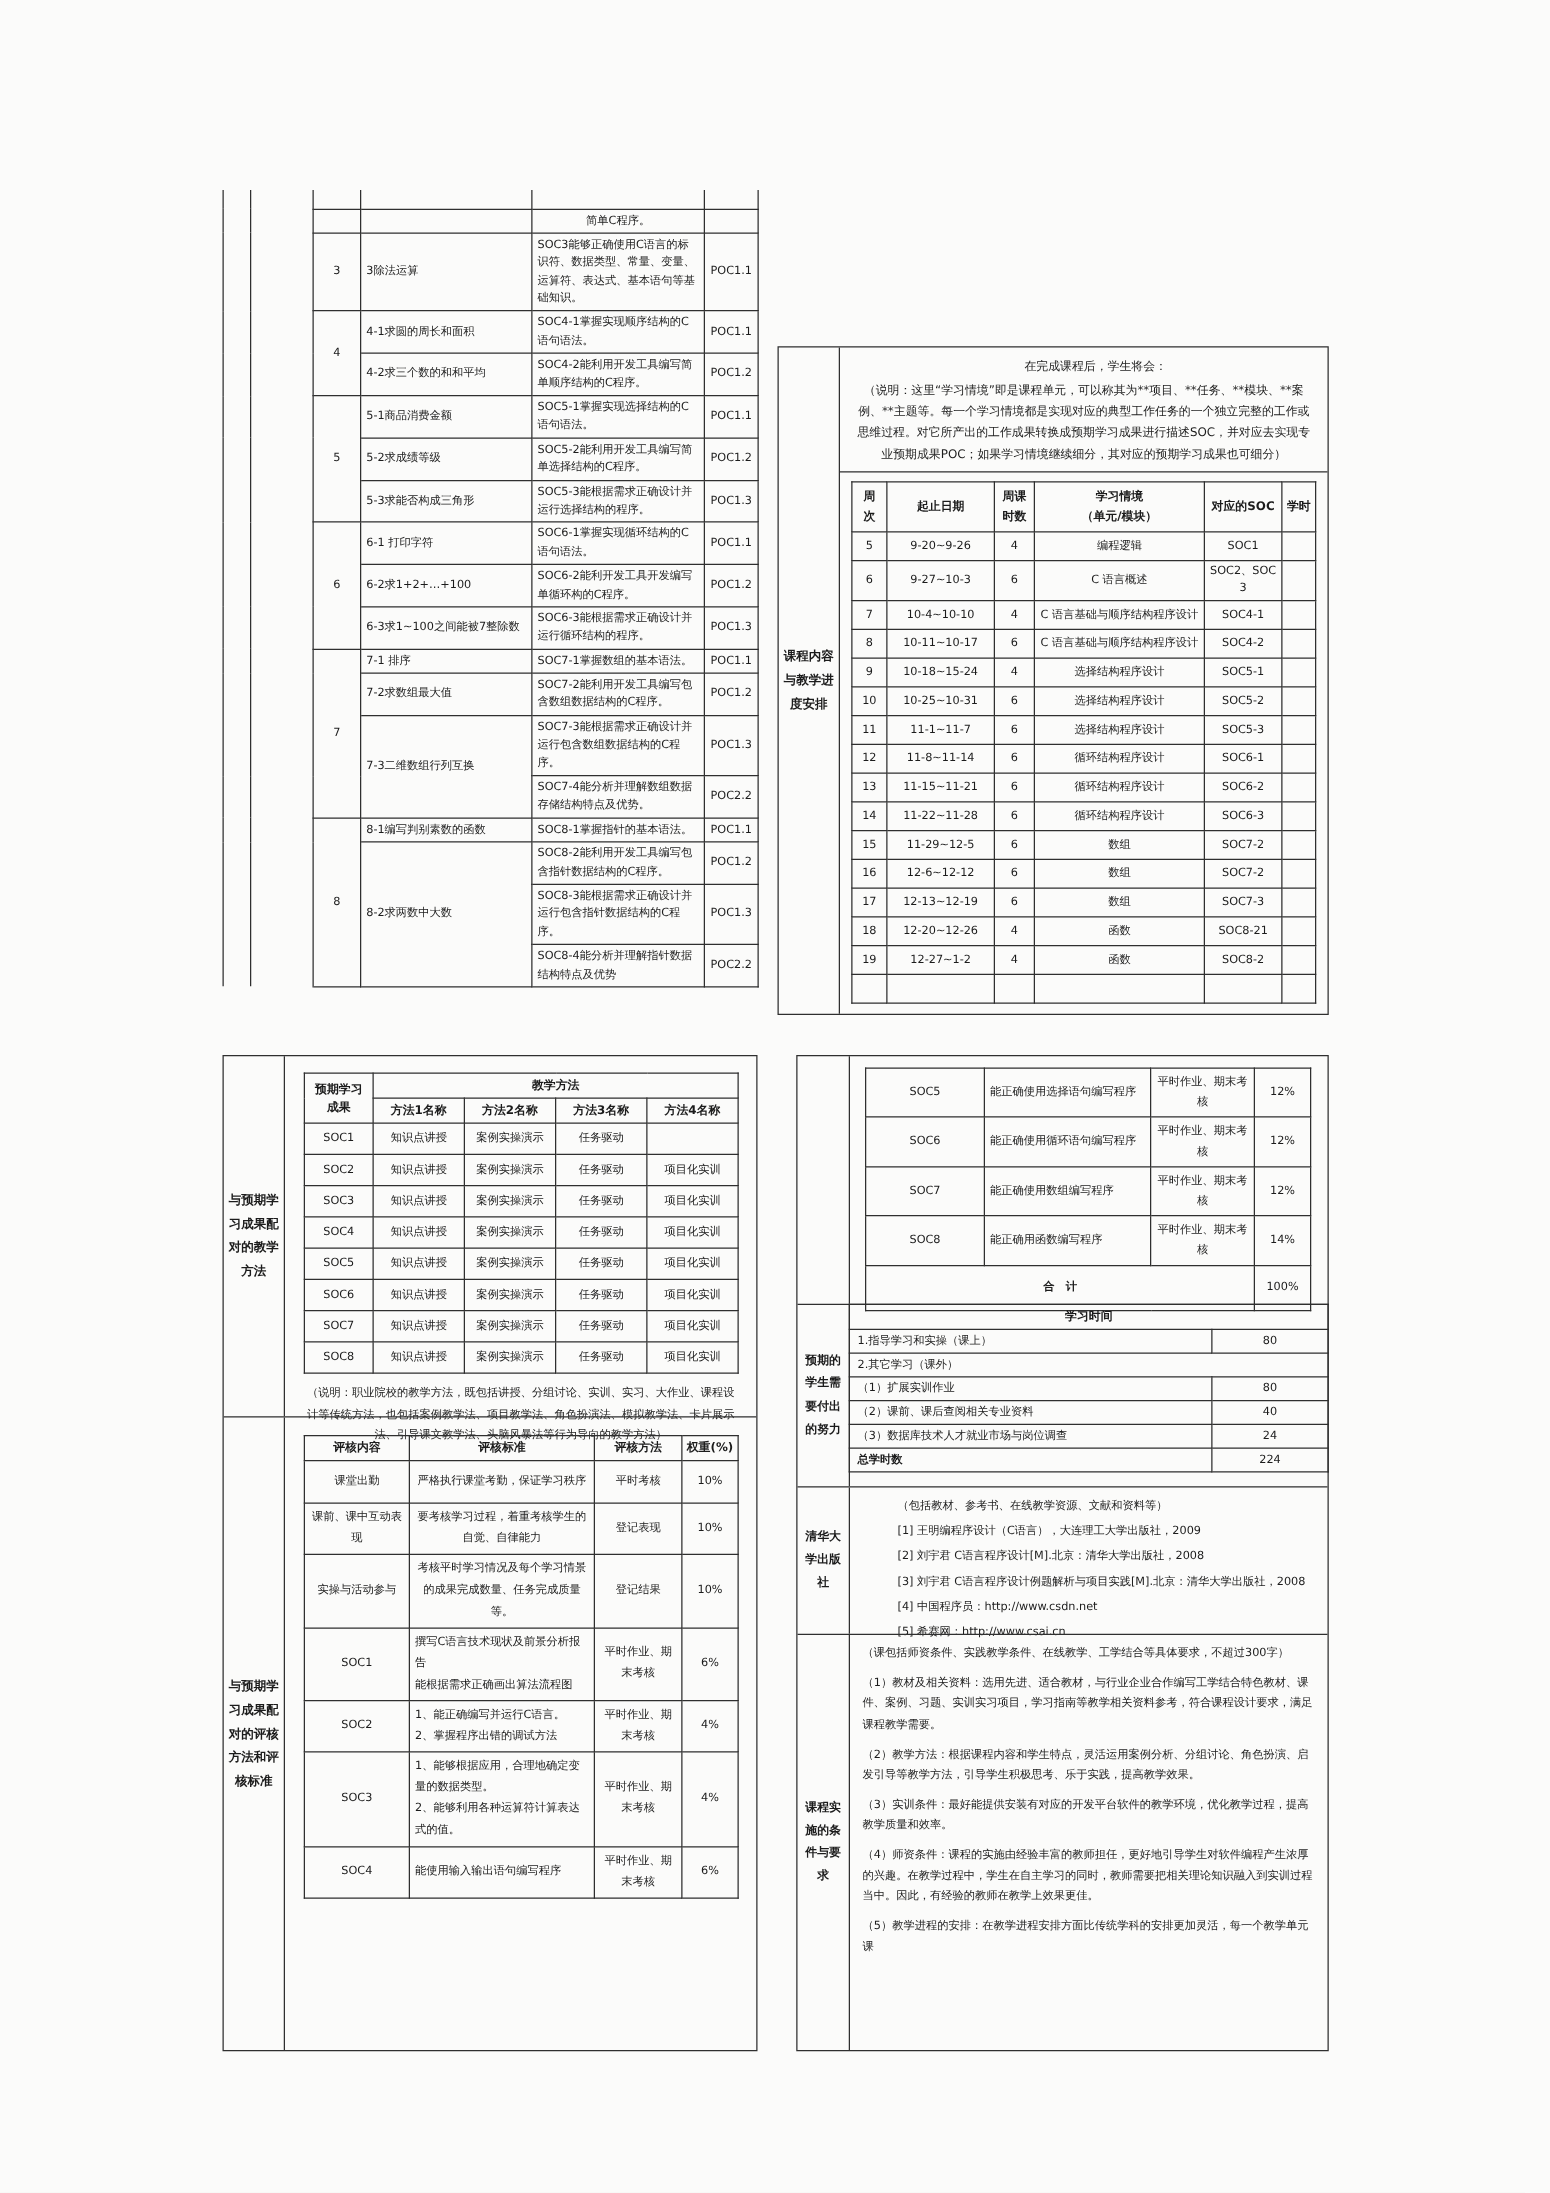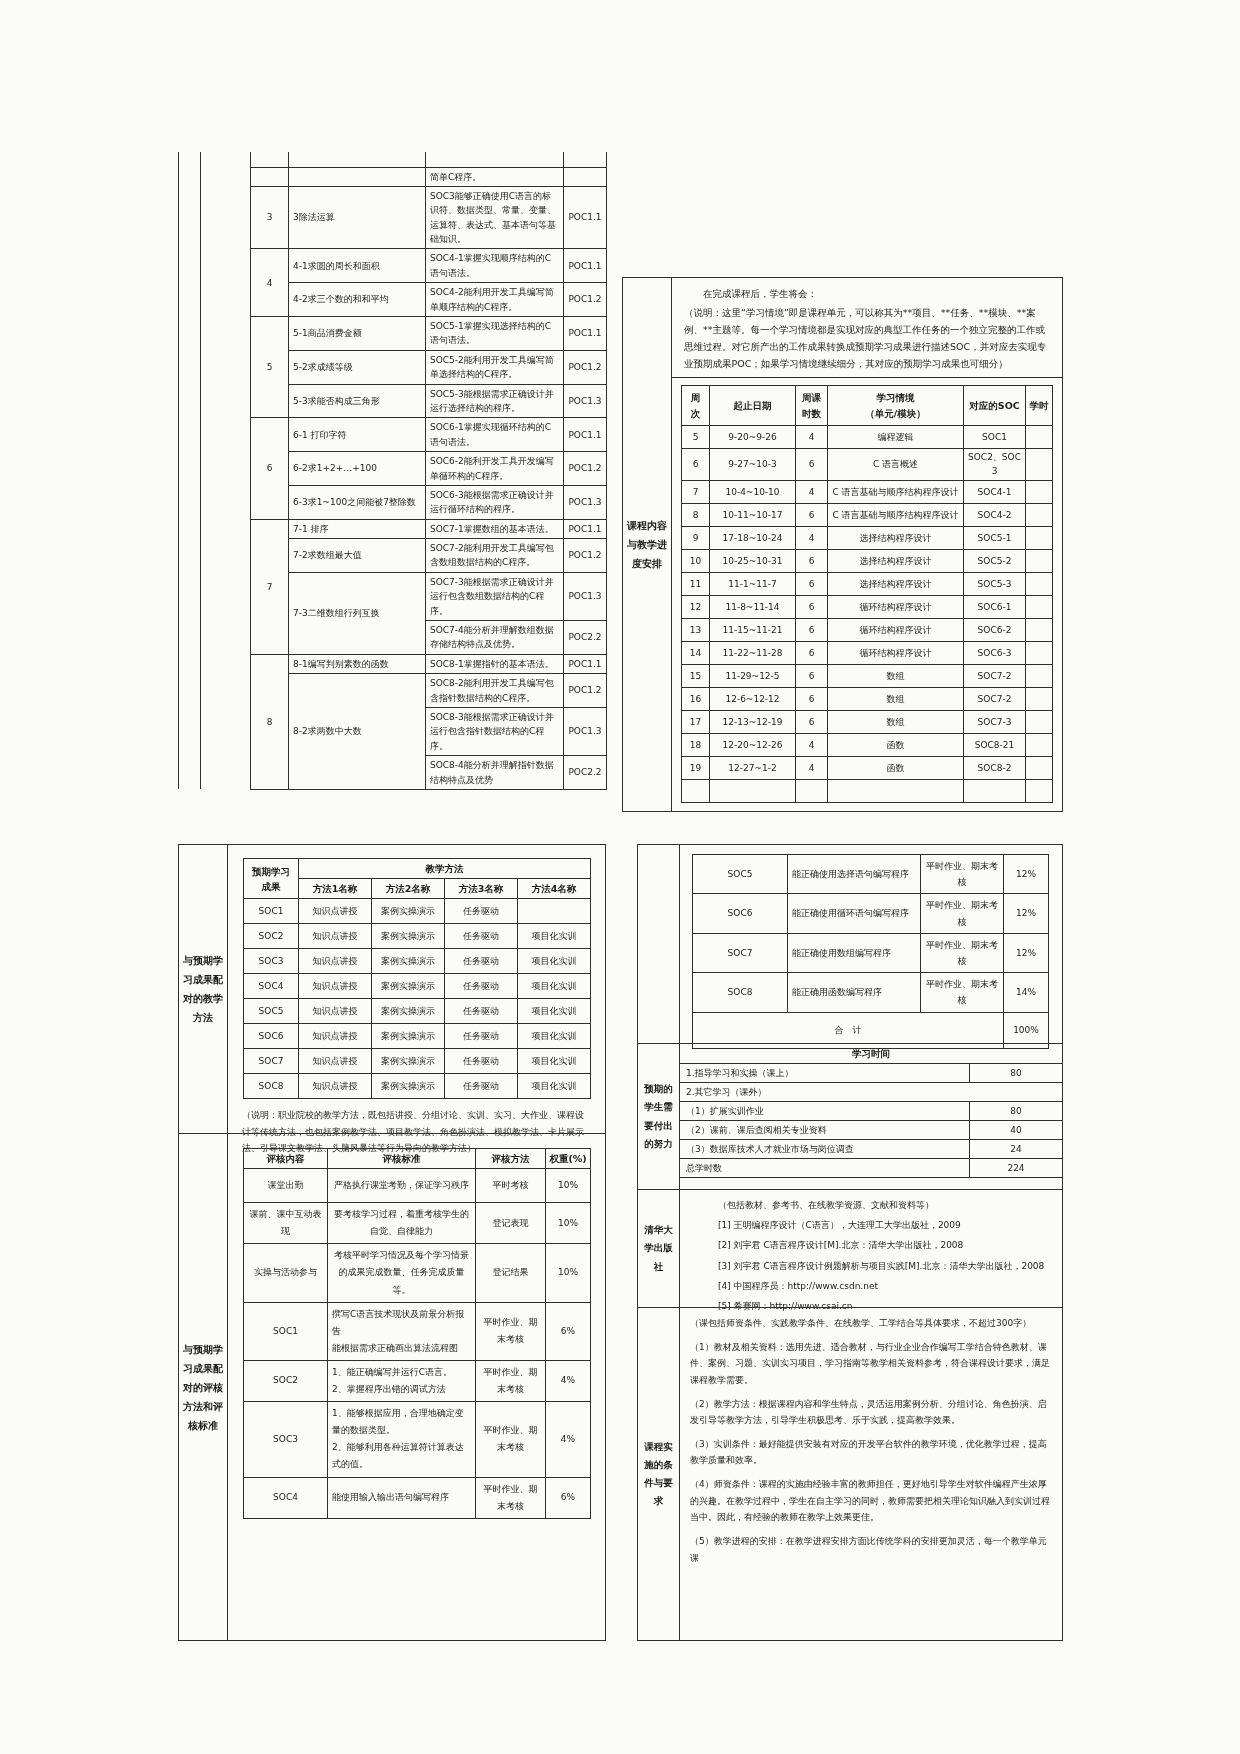--- a/index.html
+++ b/index.html
@@ -6,24 +6,24 @@
   html,body { background:#f6f6f4; }
   .page { position:relative; width:1240px; height:1754px; background:#fbfbfa;
           font-family:"DejaVu Sans","Liberation Sans",sans-serif; color:#1c1c1c; overflow:hidden; }
 
   table { border-collapse:collapse; table-layout:fixed; }
   td,th { border:1px solid #2f2f2f; padding:2px 3px; font-size:9px; line-height:1.6;
           vertical-align:middle; word-break:break-all; overflow:hidden; }
   th { font-weight:bold; text-align:center; white-space:pre-line; font-size:9.5px; }
   .c { text-align:center; }
   .l { text-align:left; }
-  .b { font-weight:normal;margin-left:24px; }
+  .b { font-weight:bold;margin-left:24px; }
   .pl { text-align:left; white-space:pre-line; }
   .ctr { text-align:center; white-space:pre-line; }
-  [data-bind] { white-space:pre-line; }
+  [data-bind] { white-space:pre-line;text-align:center; }
 
   
   .topleft { position:absolute; left:178px; top:152px; width:428px; }
   .topleft td { padding:2px 4px; }
   .nt { border-top:none !important; }
   .stub td { height:15px; }
   .sp { border-bottom:none !important; }
 
   
   .box { position:absolute; border:1px solid #2f2f2f; display:flex; flex-direction:column; }
@@ -250,21 +250,21 @@
                 <tr>
                   <td class="c">8</td>
                   <td class="c">10-11~10-17</td>
                   <td class="c">6</td>
                   <td class="c">C 语言基础与顺序结构程序设计</td>
                   <td class="c">SOC4-2</td>
                   <td class="c"></td>
                 </tr>
                 <tr>
                   <td class="c">9</td>
-                  <td class="c">17-18~10-24</td>
+                  <td class="c">10-18~15-24</td>
                   <td class="c">4</td>
                   <td class="c">选择结构程序设计</td>
                   <td class="c">SOC5-1</td>
                   <td class="c"></td>
                 </tr>
                 <tr>
                   <td class="c">10</td>
                   <td class="c">10-25~10-31</td>
                   <td class="c">6</td>
                   <td class="c">选择结构程序设计</td>

